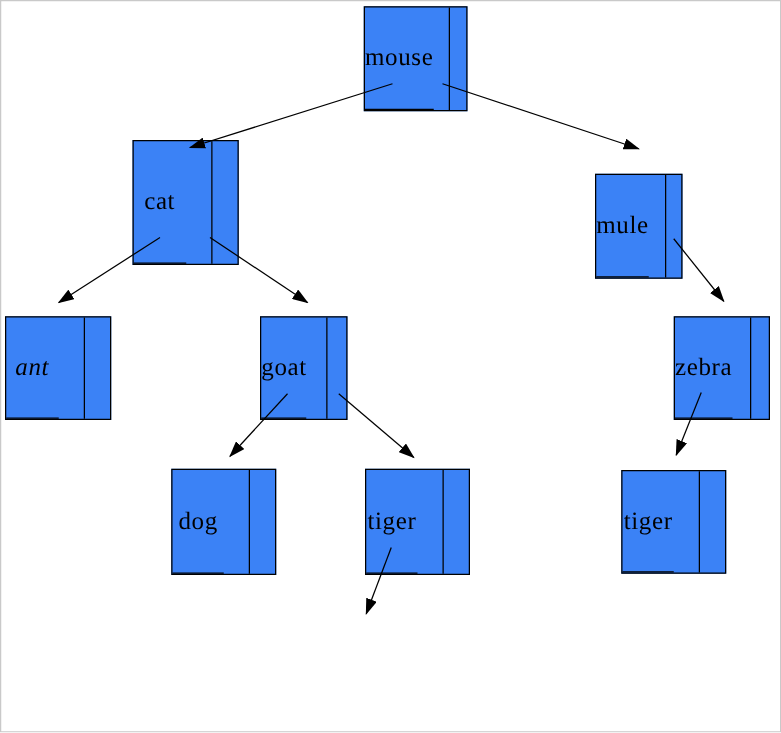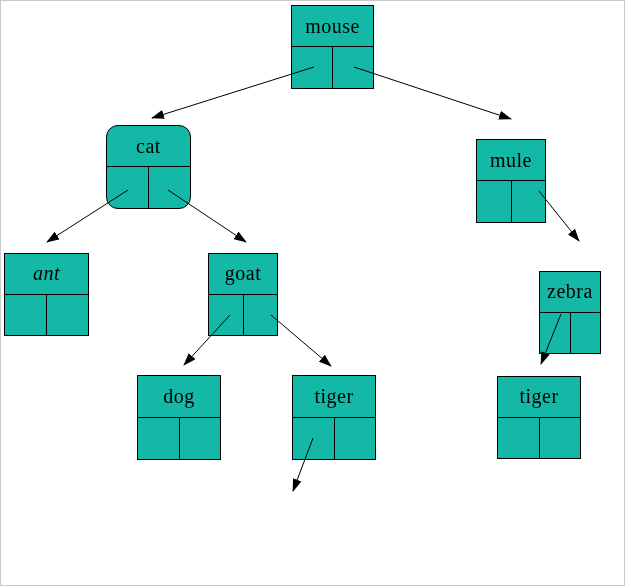--- a/index.html
+++ b/index.html
@@ -26,23 +26,23 @@
   #edge-layer {
     position: absolute;
     left: 0; top: 0;
     z-index: 2;
     pointer-events: none;
   }
   .node {
     position: absolute;
     box-sizing: border-box;
     border: 1px solid #000000;
-    background: #14b8a6;
+    background: #3b82f6;
     display: flex;
-    flex-direction: column;
+    flex-direction: row;
     text-align: center;
   }
   .node-label {
     flex: 0 0 50%;
     box-sizing: border-box;
     border-bottom: 1px solid #000000;
     display: flex;
     align-items: center;
     justify-content: center;
     font-size: 20px;
@@ -66,21 +66,21 @@
 <div class="canvas">
   <div id="node-layer">
   <div class="node" style="left: 290px; top: 4px; width: 83px; height: 84px;">
     <div class="node-label">mouse</div>
     <div class="node-cells">
       <div class="cell cell-left"></div>
       <div class="cell cell-right"></div>
     </div>
   </div>
 
-  <div class="node" style="left: 105px; top: 124px; width: 85px; height: 84px; border-radius: 12px;">
+  <div class="node" style="left: 105px; top: 111px; width: 85px; height: 100px;">
     <div class="node-label">cat</div>
     <div class="node-cells">
       <div class="cell cell-left"></div>
       <div class="cell cell-right"></div>
     </div>
   </div>
 
   <div class="node" style="left: 475px; top: 115px; width: 70px; height: 84px; margin-top: 23px;">
     <div class="node-label">mule</div>
     <div class="node-cells">
@@ -98,21 +98,21 @@
   </div>
 
   <div class="node" style="left: 207px; top: 252px; width: 70px; height: 83px;">
     <div class="node-label">goat</div>
     <div class="node-cells">
       <div class="cell cell-left"></div>
       <div class="cell cell-right"></div>
     </div>
   </div>
 
-  <div class="node" style="left: 538px; top: 252px; width: 62px; height: 83px; margin-top: 18px;">
+  <div class="node" style="left: 538px; top: 252px; width: 77px; height: 83px;">
     <div class="node-label">zebra</div>
     <div class="node-cells">
       <div class="cell cell-left"></div>
       <div class="cell cell-right"></div>
     </div>
   </div>
 
   <div class="node" style="left: 136px; top: 374px; width: 84px; height: 85px;">
     <div class="node-label">dog</div>
     <div class="node-cells">

